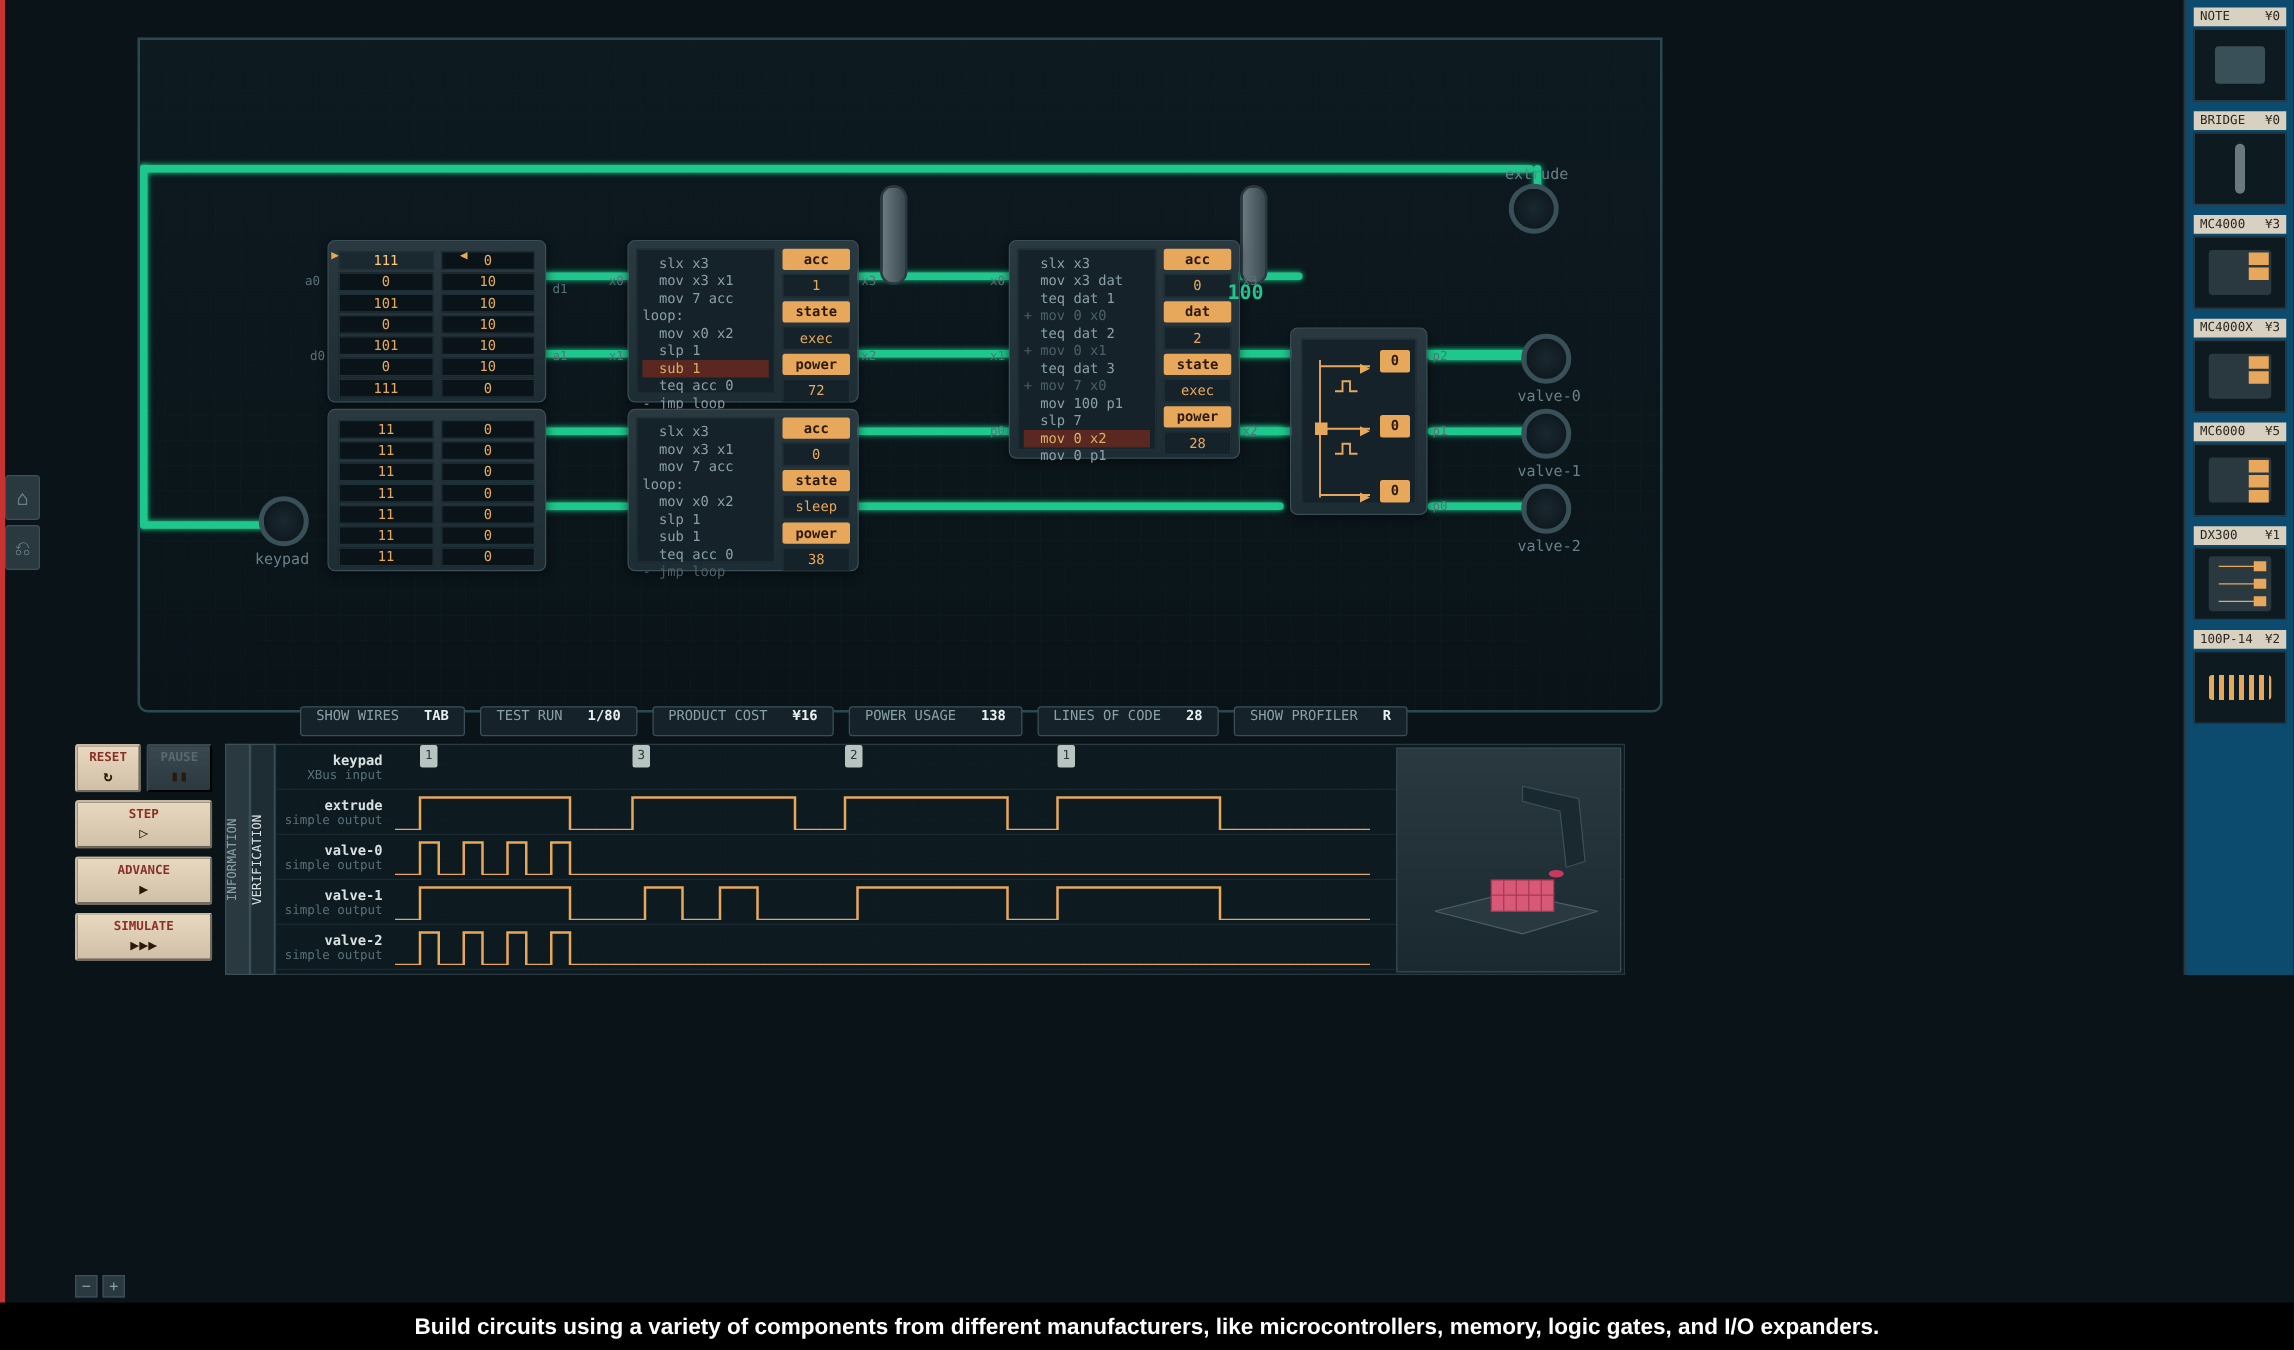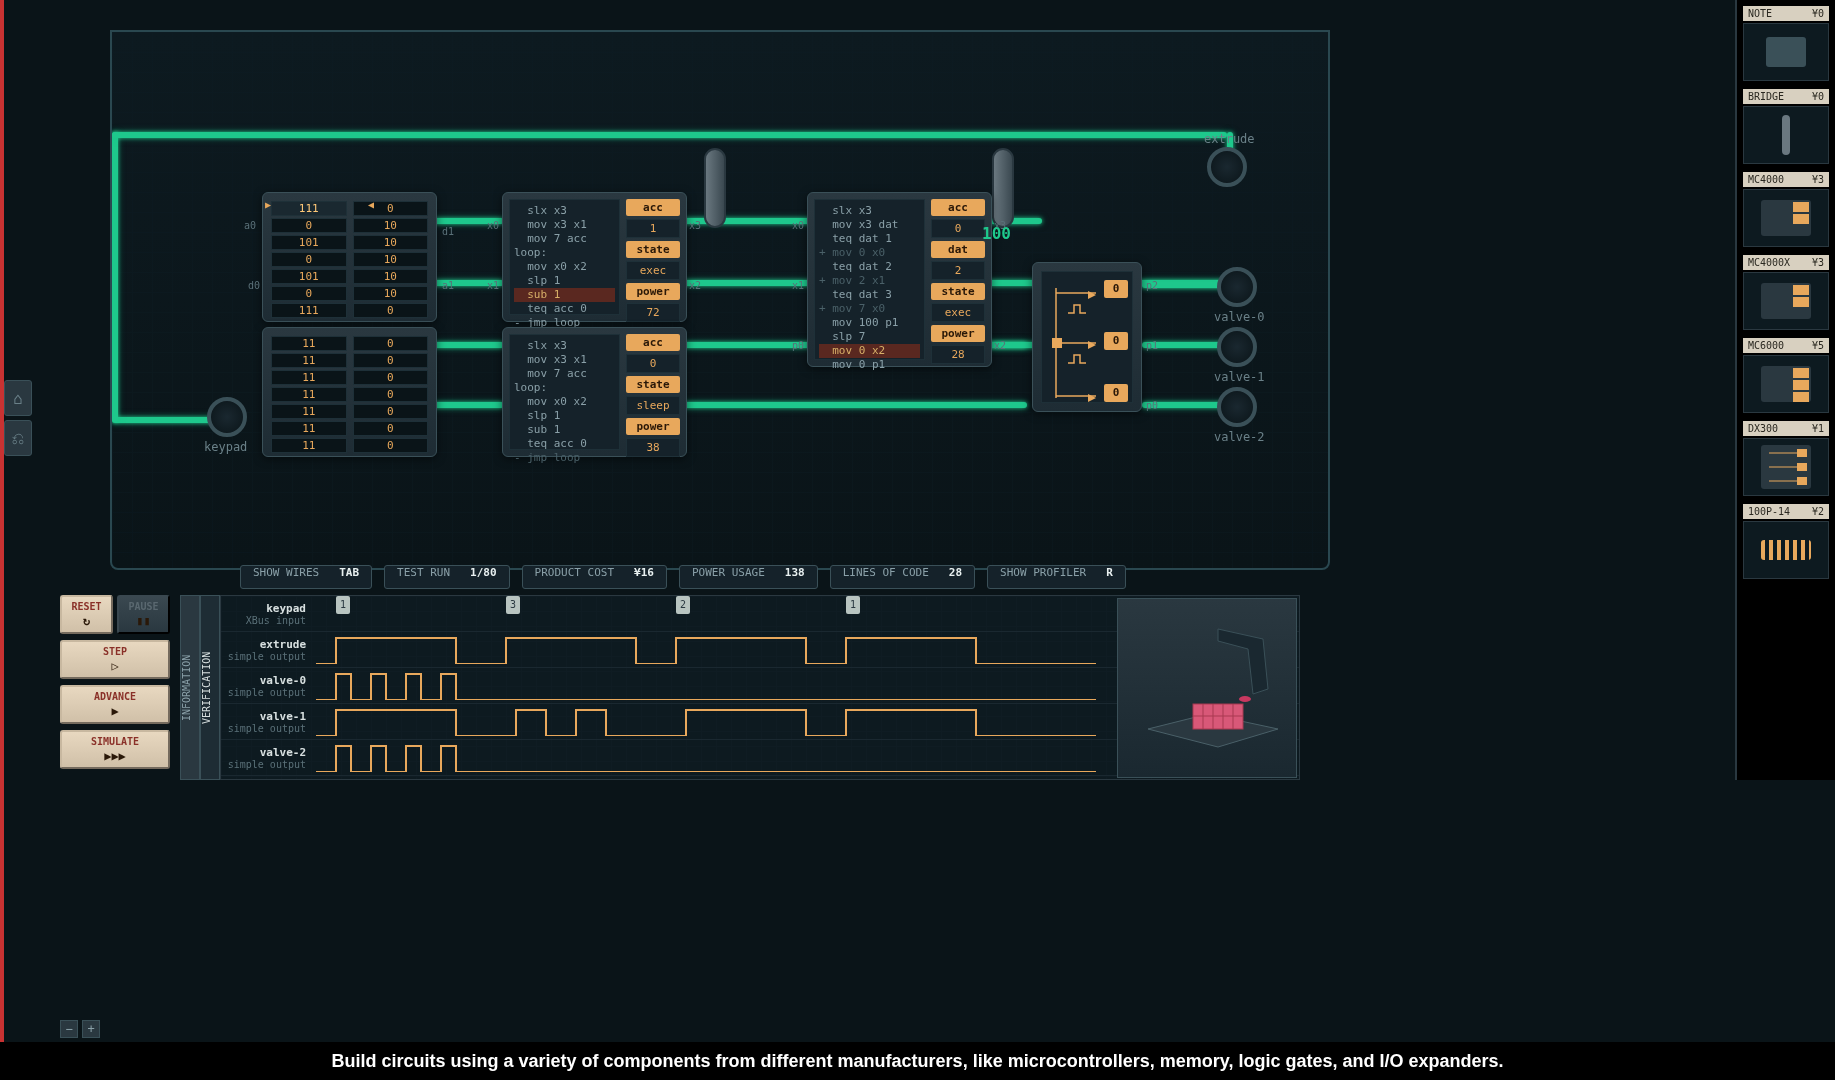--- a/index.html
+++ b/index.html
@@ -49,21 +49,21 @@
 .tracks::before{content:'';position:absolute;inset:0;background-image:linear-gradient(#142028 1px,transparent 1px),linear-gradient(90deg,#142028 1px,transparent 1px);background-size:15px 15px;opacity:.4}
 .track{position:relative;height:36px;display:flex;align-items:center;border-bottom:1px solid #1a2830}
 .tracklbl{width:95px;text-align:right;padding-right:10px;font-size:11px}
 .tracklbl .tn{color:#d8e0e0;font-weight:700}
 .tracklbl .tt{color:#5a7078;font-size:10px}
 .waveform{flex:1;position:relative;height:100%}
 .wave-svg{position:absolute;top:4px;left:0;width:100%;height:28px}
 .wave-svg polyline{fill:none;stroke:#e8a85c;stroke-width:2}
 .marker{position:absolute;top:0;width:14px;height:18px;background:#b8c4c0;border-radius:2px;font-size:10px;color:#2a3840;text-align:center;line-height:18px}
 .preview3d{position:absolute;right:2px;top:2px;width:180px;height:180px;background:linear-gradient(180deg,#2a3840,#1a2830);border:1px solid #3a5058}
-.parts-tray{position:absolute;right:0;top:0;width:100px;height:780px;background:#000000;border-left:2px solid #2a3840;padding:6px;overflow:hidden}
+.parts-tray{position:absolute;right:0;top:0;width:88px;height:780px;background:#0c4a6e;border-left:2px solid #2a3840;padding:6px;overflow:hidden}
 .part{margin-bottom:8px}
 .parthdr{background:#d8d0c0;padding:2px 5px;font-size:10px;display:flex;justify-content:space-between;color:#2a2820}
 .partprev{height:58px;background:#0d1a20;border:1px solid #2a3840;margin-top:2px;position:relative;display:flex;align-items:center;justify-content:center}
 .miniprev{background:#2a3840;border-radius:3px}
 .sidebtns{position:absolute;left:4px;top:380px;width:32px}
 .sidebtn{width:28px;height:36px;background:#2a3840;border:1px solid #3a5058;border-radius:3px;margin-bottom:4px;display:flex;align-items:center;justify-content:center;color:#6a8088;cursor:pointer}
 .caption{position:absolute;left:0;bottom:0;width:100%;height:38px;background:#000;color:#fff;font-family:Arial,sans-serif;font-weight:700;font-size:18px;text-align:center;line-height:38px}
 .zoomctl{position:absolute;left:60px;bottom:42px;display:flex;gap:4px}
 .zoomctl span{width:18px;height:18px;background:#2a3840;border:1px solid #3a5058;text-align:center;line-height:16px;font-size:12px;color:#8aa0a8;cursor:pointer}
 </style>
@@ -213,21 +213,21 @@
     <div class="bridge" style="left:592px;top:116px"></div>
     <div class="bridge" style="left:880px;top:116px"></div>
 
     <div class="chip codechip" style="left:695px;top:160px;height:175px">
       <div class="codearea" id="cc3">
           <div class="codeline">  slx x3</div>
           <div class="codeline">  mov x3 dat</div>
           <div class="codeline">  teq dat 1</div>
           <div class="codeline dim">+ mov 0 x0</div>
           <div class="codeline">  teq dat 2</div>
-          <div class="codeline dim">+ mov 2 x1</div>
+          <div class="codeline dim">+ mov 0 x1</div>
           <div class="codeline">  teq dat 3</div>
           <div class="codeline dim">+ mov 7 x0</div>
           <div class="codeline">  mov 100 p1</div>
           <div class="codeline">  slp 7</div>
           <div class="codeline hl">  mov 0 x2</div>
           <div class="codeline">  mov 0 p1</div>
         </div>
       <div class="sidepanel">
         <div class="reg">acc</div>
         <div class="regval">0</div>

